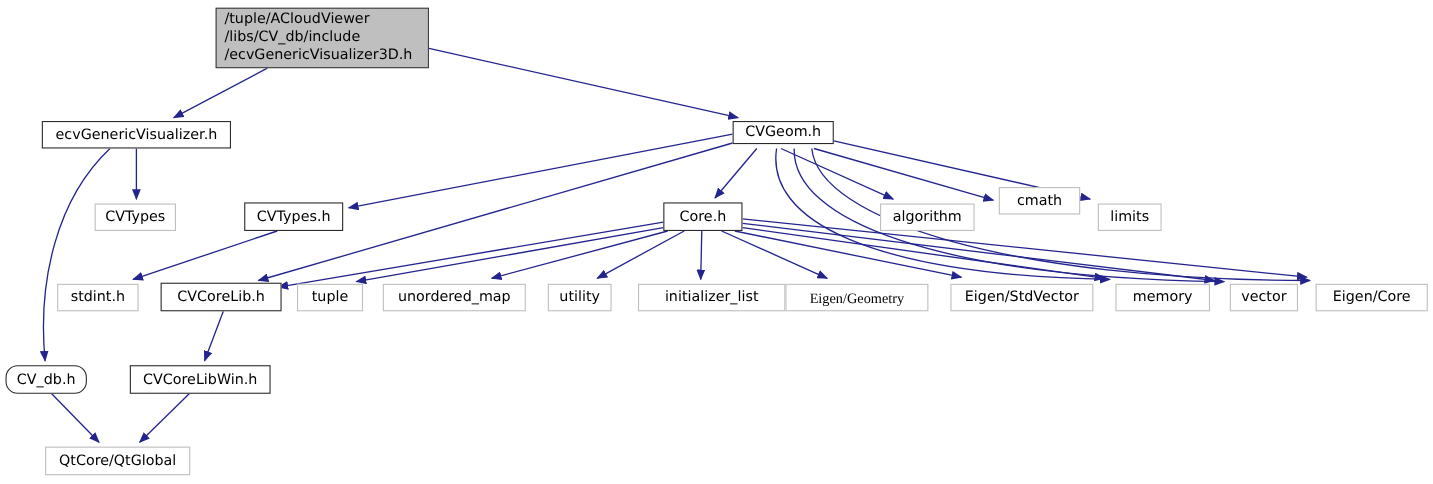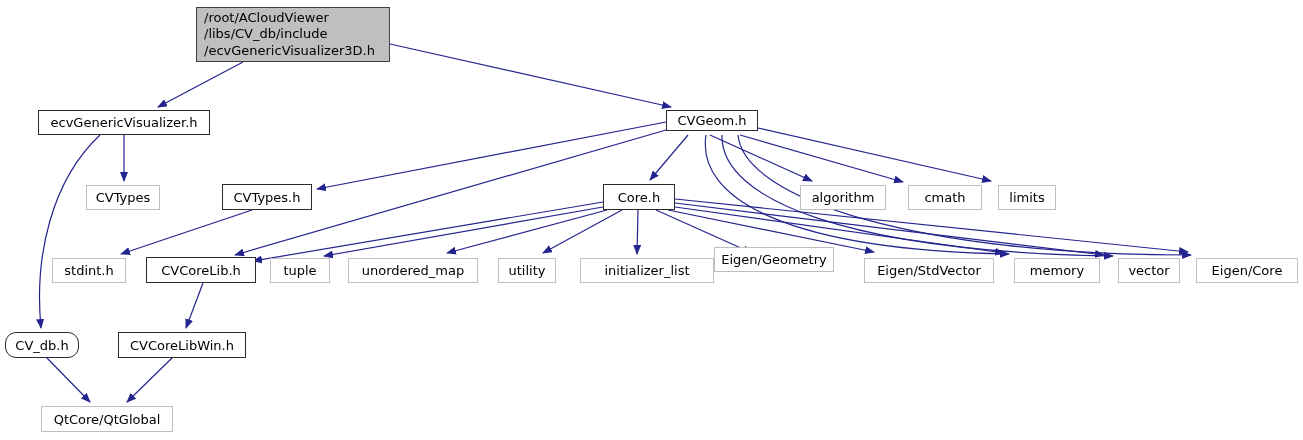--- a/index.html
+++ b/index.html
@@ -75,39 +75,39 @@
       <path d="M 656 210 L 752 253" class="edge-path" stroke="#24248f" marker-end="url(#arrowhead)"></path>
       <path d="M 668 210 L 874 252" class="edge-path" stroke="#24248f" marker-end="url(#arrowhead)"></path>
       <path d="M 675 207 L 1004 253" class="edge-path" stroke="#24248f" marker-end="url(#arrowhead)"></path>
       <path d="M 675 203 L 1104 255" class="edge-path" stroke="#24248f" marker-end="url(#arrowhead)"></path>
       <path d="M 675 199 L 1188 252" class="edge-path" stroke="#24248f" marker-end="url(#arrowhead)"></path>
       <path d="M 203 283 L 186 328" class="edge-path" stroke="#24248f" marker-end="url(#arrowhead)"></path>
       <path d="M 47 358 L 90 402" class="edge-path" stroke="#24248f" marker-end="url(#arrowhead)"></path>
       <path d="M 172 358 L 127 402" class="edge-path" stroke="#24248f" marker-end="url(#arrowhead)"></path>
     </svg>
     <div class="node root" style="left: 196px; top: 7px; width: 194px; height: 55px;">
-      <div>/root/ACloudViewer</div>
+      <div>/tuple/ACloudViewer</div>
       <div>/libs/CV_db/include</div>
       <div>/ecvGenericVisualizer3D.h</div>
     </div>
     <div class="node project" style="left: 38px; top: 110px; width: 172px; height: 25px;">ecvGenericVisualizer.h</div>
     <div class="node project" style="left: 666px; top: 110px; width: 92px; height: 21px;">CVGeom.h</div>
     <div class="node system" style="left: 86px; top: 185px; width: 74px; height: 25px;">CVTypes</div>
     <div class="node project" style="left: 222px; top: 184px; width: 90px; height: 26px;">CVTypes.h</div>
     <div class="node project" style="left: 603px; top: 184px; width: 72px; height: 26px;">Core.h</div>
     <div class="node system" style="left: 800px; top: 185px; width: 86px; height: 25px;">algorithm</div>
-    <div class="node system" style="left: 908px; top: 185px; width: 74px; height: 25px; text-align: right;">cmath</div>
+    <div class="node system" style="left: 908px; top: 170px; width: 74px; height: 25px; text-align: right;">cmath</div>
     <div class="node system" style="left: 998px; top: 185px; width: 58px; height: 25px;">limits</div>
     <div class="node system" style="left: 52px; top: 258px; width: 74px; height: 25px;">stdint.h</div>
     <div class="node project" style="left: 146px; top: 257px; width: 110px; height: 26px;">CVCoreLib.h</div>
     <div class="node system" style="left: 270px; top: 258px; width: 60px; height: 25px;">tuple</div>
     <div class="node system" style="left: 348px; top: 258px; width: 130px; height: 25px;">unordered_map</div>
     <div class="node system" style="left: 498px; top: 258px; width: 58px; height: 25px;">utility</div>
     <div class="node system" style="left: 580px; top: 258px; width: 134px; height: 25px;">initializer_list</div>
-    <div class="node system" style="left: 714px; top: 247px; width: 120px; height: 25px;">Eigen/Geometry</div>
+    <div class="node system" style="left: 714px; top: 258px; width: 130px; height: 25px; font-family: Liberation Serif, serif;">Eigen/Geometry</div>
     <div class="node system" style="left: 864px; top: 258px; width: 130px; height: 25px;">Eigen/StdVector</div>
     <div class="node system" style="left: 1014px; top: 258px; width: 86px; height: 25px;">memory</div>
     <div class="node system" style="left: 1118px; top: 258px; width: 62px; height: 25px;">vector</div>
     <div class="node system" style="left: 1196px; top: 258px; width: 102px; height: 25px;">Eigen/Core</div>
     <div class="node project" style="left: 5px; top: 332px; width: 74px; height: 26px; border-radius: 11px;">CV_db.h</div>
     <div class="node project" style="left: 118px; top: 332px; width: 128px; height: 26px;">CVCoreLibWin.h</div>
     <div class="node system" style="left: 41px; top: 406px; width: 132px; height: 26px;">QtCore/QtGlobal</div>
   </div>
 
 </body></html>

